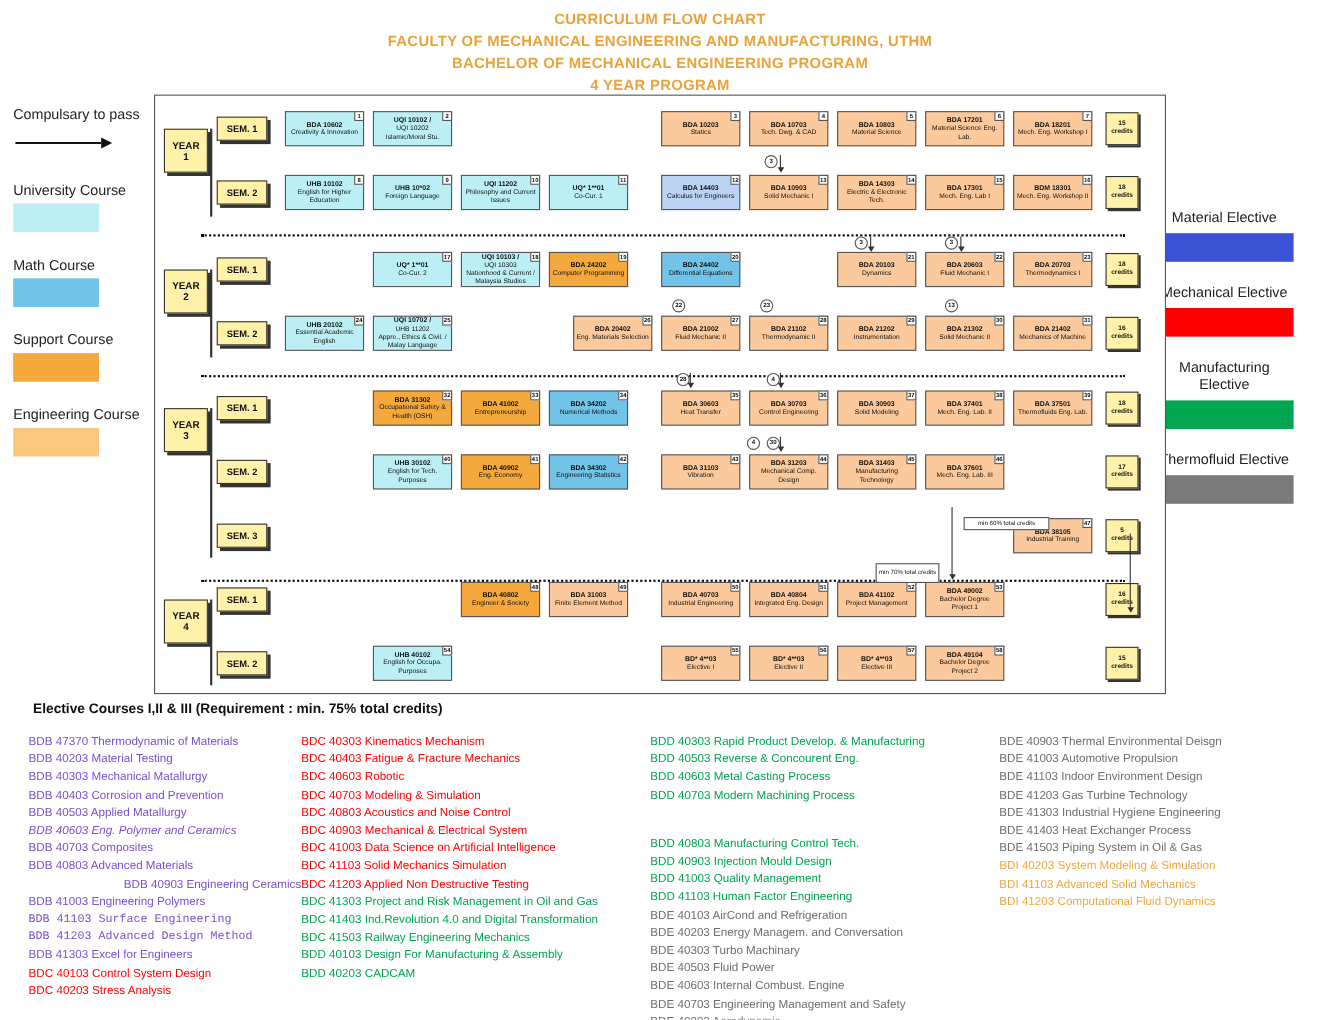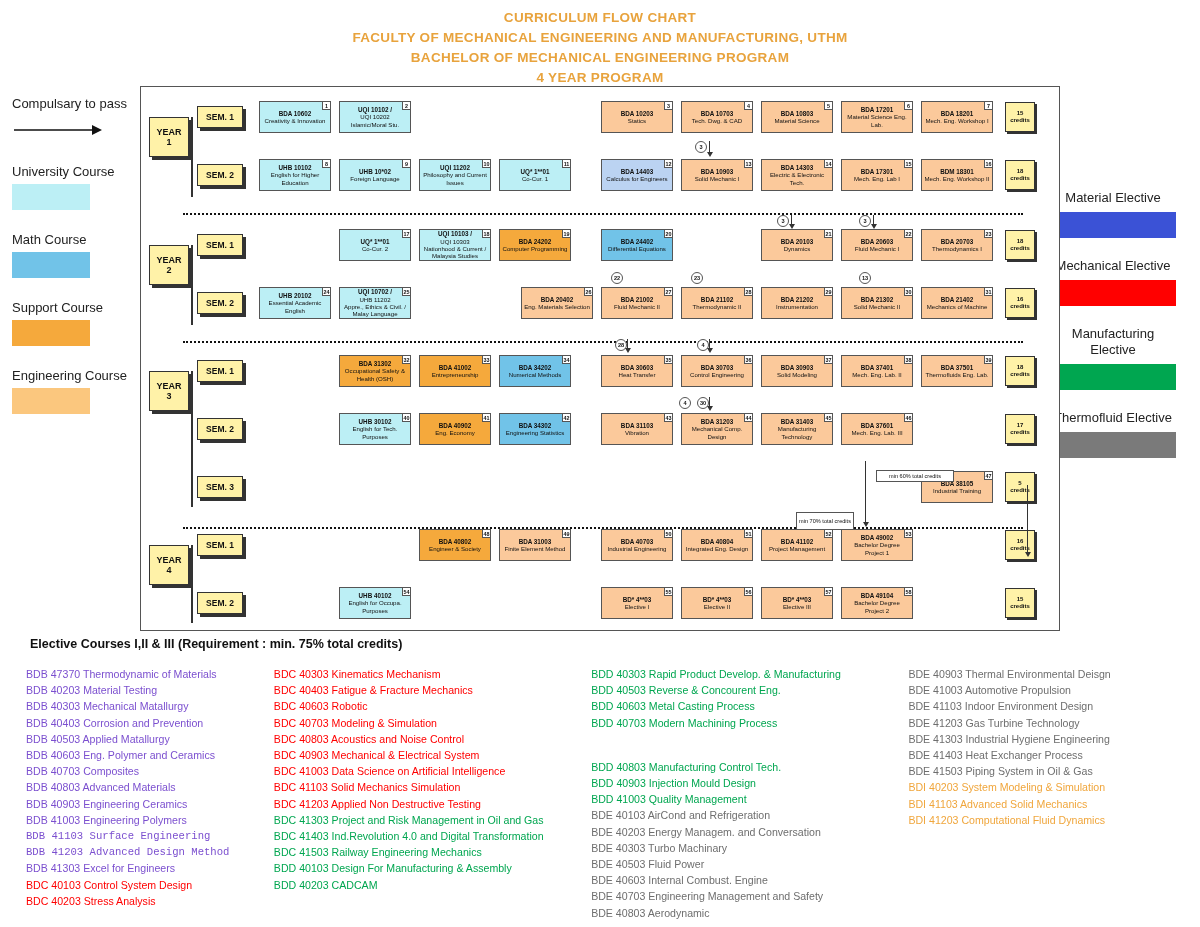--- a/index.html
+++ b/index.html
@@ -570,24 +570,24 @@
 </div>
 
 <div class="elective-title">Elective Courses I,II &amp; III (Requirement : min. 75% total credits)</div>
 <div class="elective-cols">
   <div class="ecol c1" id="ecol1">
       <div style="color: rgb(123, 79, 207);">BDB 47370 Thermodynamic of Materials</div>
       <div style="color: rgb(123, 79, 207);">BDB 40203 Material Testing</div>
       <div style="color: rgb(123, 79, 207);">BDB 40303 Mechanical Matallurgy</div>
       <div style="color: rgb(123, 79, 207);">BDB 40403 Corrosion and Prevention</div>
       <div style="color: rgb(123, 79, 207);">BDB 40503 Applied Matallurgy</div>
-      <div style="color: rgb(123, 79, 207);">BDB 40603 Eng. Polymer and Ceramics</div>
+      <div style="color: rgb(123, 79, 207); font-style: italic;">BDB 40603 Eng. Polymer and Ceramics</div>
       <div style="color: rgb(123, 79, 207);">BDB 40703 Composites</div>
       <div style="color: rgb(123, 79, 207);">BDB 40803 Advanced Materials</div>
-      <div style="color: rgb(123, 79, 207);">BDB 40903 Engineering Ceramics</div>
+      <div style="color: rgb(123, 79, 207); text-align: right;">BDB 40903 Engineering Ceramics</div>
       <div style="color: rgb(123, 79, 207);">BDB 41003 Engineering Polymers</div>
       <div style="color: rgb(123, 79, 207); font-family: Liberation Mono, monospace;">BDB 41103 Surface Engineering</div>
       <div style="color: rgb(123, 79, 207); font-family: Liberation Mono, monospace;">BDB 41203 Advanced Design Method</div>
       <div style="color: rgb(123, 79, 207);">BDB 41303 Excel for Engineers</div>
       <div style="color: rgb(255, 0, 0);">BDC 40103 Control System Design</div>
       <div style="color: rgb(255, 0, 0);">BDC 40203 Stress Analysis</div>
     </div>
   <div class="ecol c2" id="ecol2">
       <div style="color: rgb(255, 0, 0);">BDC 40303 Kinematics Mechanism</div>
       <div style="color: rgb(255, 0, 0);">BDC 40403 Fatigue &amp; Fracture Mechanics</div>
@@ -605,20 +605,21 @@
       <div style="color: rgb(0, 166, 80);">BDD 40203 CADCAM</div>
     </div>
   <div class="ecol c3" id="ecol3">
       <div style="color: rgb(0, 166, 80);">BDD 40303 Rapid Product Develop. &amp; Manufacturing</div>
       <div style="color: rgb(0, 166, 80);">BDD 40503 Reverse &amp; Concourent Eng.</div>
       <div style="color: rgb(0, 166, 80);">BDD 40603 Metal Casting Process</div>
       <div style="color: rgb(0, 166, 80);">BDD 40703 Modern Machining Process</div>
       <div style="color: rgb(0, 166, 80); margin-top: 28px;">BDD 40803 Manufacturing Control Tech.</div>
       <div style="color: rgb(0, 166, 80);">BDD 40903 Injection Mould Design</div>
       <div style="color: rgb(0, 166, 80);">BDD 41003 Quality Management</div>
+      <div style="color: rgb(0, 166, 80);">BDD 41103 Human Factor Engineering</div>
       <div style="color: rgb(110, 110, 110);">BDE 40103 AirCond and Refrigeration</div>
       <div style="color: rgb(110, 110, 110);">BDE 40203 Energy Managem. and Conversation</div>
       <div style="color: rgb(110, 110, 110);">BDE 40303 Turbo Machinary</div>
       <div style="color: rgb(110, 110, 110);">BDE 40503 Fluid Power</div>
       <div style="color: rgb(110, 110, 110);">BDE 40603 Internal Combust. Engine</div>
       <div style="color: rgb(110, 110, 110);">BDE 40703 Engineering Management and Safety</div>
       <div style="color: rgb(110, 110, 110);">BDE 40803 Aerodynamic</div>
     </div>
   <div class="ecol c4" id="ecol4">
       <div style="color: rgb(110, 110, 110);">BDE 40903 Thermal Environmental Deisgn</div>

